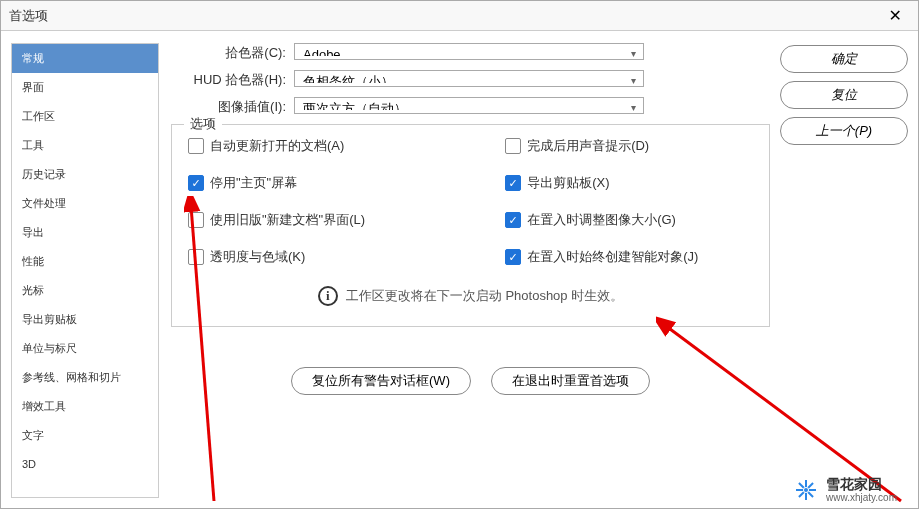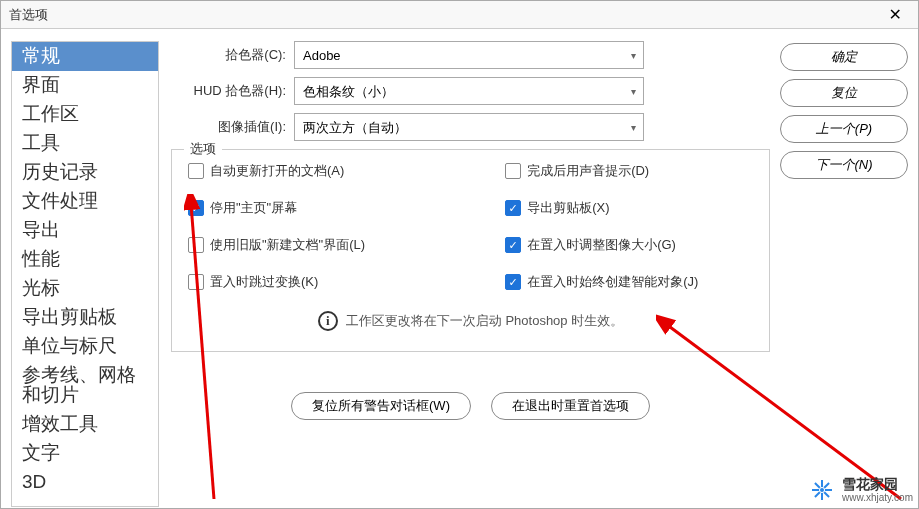--- a/index.html
+++ b/index.html
@@ -3,47 +3,47 @@
   <meta charset="utf-8">
   <style>
     * { box-sizing: border-box; margin: 0; padding: 0; }
     body { font-family: "Microsoft YaHei", sans-serif; font-size: 13px; color: #333; background: #fff; width: 919px; height: 509px; overflow: hidden; position: relative; }
     .window { width: 919px; height: 509px; border: 1px solid #aaa; display: flex; flex-direction: column; }
     .titlebar { display: flex; justify-content: space-between; align-items: center; padding: 4px 8px; border-bottom: 1px solid #ccc; background: #f8f8f8; height: 30px; }
     .titlebar-title { font-size: 13px; }
     .close-btn { background: none; border: none; font-size: 16px; cursor: pointer; padding: 0 8px; }
     .content { flex: 1; display: flex; padding: 12px 10px 10px 10px; position: relative; }
     .sidebar { width: 148px; border: 1px solid #ccc; background: #fff; margin-right: 12px; overflow: hidden; }
-    .sidebar-item { padding: 4px 10px; cursor: pointer; font-size: 19px; line-height: 20px; border-bottom: 1px solid transparent; }
+    .sidebar-item { padding: 4px 10px; cursor: pointer; font-size: 11px; line-height: 20px; border-bottom: 1px solid transparent; }
     .sidebar-item.selected { background: #5a8fcc; color: #fff; }
     .main { flex: 1; padding-right: 10px; position: relative; }
     .form-row { display: flex; align-items: center; margin-bottom: 8px; }
     .form-label { width: 115px; text-align: right; margin-right: 8px; font-size: 13px; }
-    .select { width: 350px; border: 1px solid #aaa; padding: 3px 24px 3px 8px; background: #fff; font-size: 13px; appearance: none; position: relative; height: 28px; }
+    .select { width: 350px; border: 1px solid #aaa; padding: 3px 24px 3px 8px; background: #fff; font-size: 13px; appearance: none; position: relative; height: 17px; }
     .select-wrap { position: relative; display: inline-block; }
     .select-arrow { position: absolute; right: 8px; top: 50%; transform: translateY(-50%); pointer-events: none; font-size: 10px; color: #666; }
     .fieldset { border: 1px solid #ccc; margin-top: 8px; padding: 12px 16px 20px 16px; position: relative; }
     .legend { position: absolute; top: -10px; left: 12px; background: #fff; padding: 0 6px; font-size: 13px; }
     .checkbox-grid { display: flex; gap: 140px; }
     .checkbox-col { display: flex; flex-direction: column; gap: 19px; }
     .checkbox-row { display: flex; align-items: center; gap: 6px; }
     .checkbox { width: 16px; height: 16px; border: 1px solid #888; border-radius: 2px; display: inline-flex; align-items: center; justify-content: center; cursor: pointer; }
     .checkbox.checked { background: #1e73d9; border-color: #1e73d9; color: #fff; }
     .checkbox.checked::before { content: "✓"; font-size: 11px; line-height: 1; }
     .info-row { display: flex; align-items: center; justify-content: center; margin-top: 20px; gap: 8px; }
     .info-icon { width: 20px; height: 20px; border: 2px solid #333; border-radius: 50%; display: inline-flex; align-items: center; justify-content: center; font-weight: bold; font-family: serif; font-size: 13px; }
     .info-text { color: #555; }
     .button-row { display: flex; justify-content: center; gap: 20px; margin-top: 40px; }
     .pill-button { border: 1px solid #888; border-radius: 14px; padding: 4px 20px; background: #fff; font-size: 13px; cursor: pointer; }
     .right-col { width: 128px; display: flex; flex-direction: column; gap: 8px; padding-top: 2px; }
     .right-col .pill-button { padding: 4px 0; text-align: center; font-style: italic; }
     .arrow-overlay { position: absolute; pointer-events: none; z-index: 10; }
     .arrow1 { left: 183px; top: 165px; }
     .arrow2 { left: 655px; top: 285px; }
-    .watermark { position: absolute; right: 6px; bottom: 6px; display: flex; align-items: center; gap: 8px; font-size: 12px; color: #333; z-index: 20; }
+    .watermark { position: absolute; right: 22px; bottom: 6px; display: flex; align-items: center; gap: 8px; font-size: 12px; color: #333; z-index: 20; }
     .wm-logo { width: 24px; height: 24px; position: relative; }
     .wm-text { display: flex; flex-direction: column; line-height: 1.1; }
     .wm-text .cn { font-weight: bold; font-size: 14px; }
     .wm-text .en { font-size: 10px; color: #666; }
   </style>
 </head>
 <body>
 
 <div class="window">
   <div class="titlebar">
@@ -107,21 +107,21 @@
             <div class="checkbox-row">
               <span class="checkbox checked"></span>
               <span>停用"主页"屏幕</span>
             </div>
             <div class="checkbox-row">
               <span class="checkbox"></span>
               <span>使用旧版"新建文档"界面(L)</span>
             </div>
             <div class="checkbox-row">
               <span class="checkbox"></span>
-              <span>置入时跳过变换(K)</span>
+              <span>透明度与色域(K)</span>
             </div>
           </div>
           <div class="checkbox-col">
             <div class="checkbox-row">
               <span class="checkbox"></span>
               <span>完成后用声音提示(D)</span>
             </div>
             <div class="checkbox-row">
               <span class="checkbox checked"></span>
               <span>导出剪贴板(X)</span>
@@ -145,21 +145,20 @@
       <div class="button-row">
         <button class="pill-button"><span>复位所有警告对话框(W)</span></button>
         <button class="pill-button"><span>在退出时重置首选项</span></button>
       </div>
     </div>
 
     <div class="right-col">
       <button class="pill-button"><span>确定</span></button>
       <button class="pill-button"><span>复位</span></button>
       <button class="pill-button"><span>上一个(P)</span></button>
-      <button class="pill-button"><span>下一个(N)</span></button>
     </div>
 
     <svg class="arrow-overlay arrow1" width="60" height="310">
       <defs>
           <marker id="ah1" markerWidth="10" markerHeight="10" refX="2" refY="3" orient="auto">
             <path d="M0,0 L0,6 L8,3 z" fill="#e40000"></path>
           </marker>
         </defs>
       <line x1="30" y1="305" x2="7" y2="10" stroke="#e40000" stroke-width="3" marker-end="url(#ah1)"></line>
     </svg>

